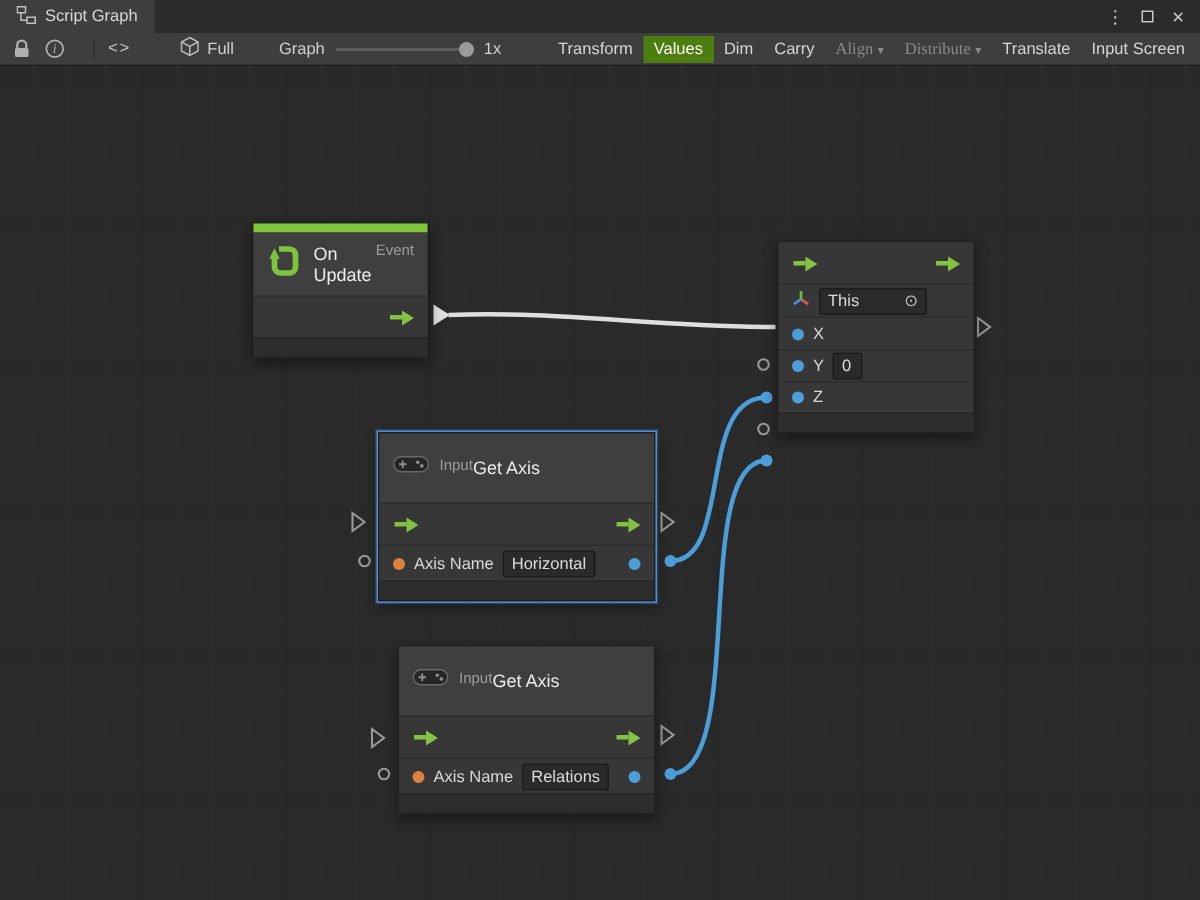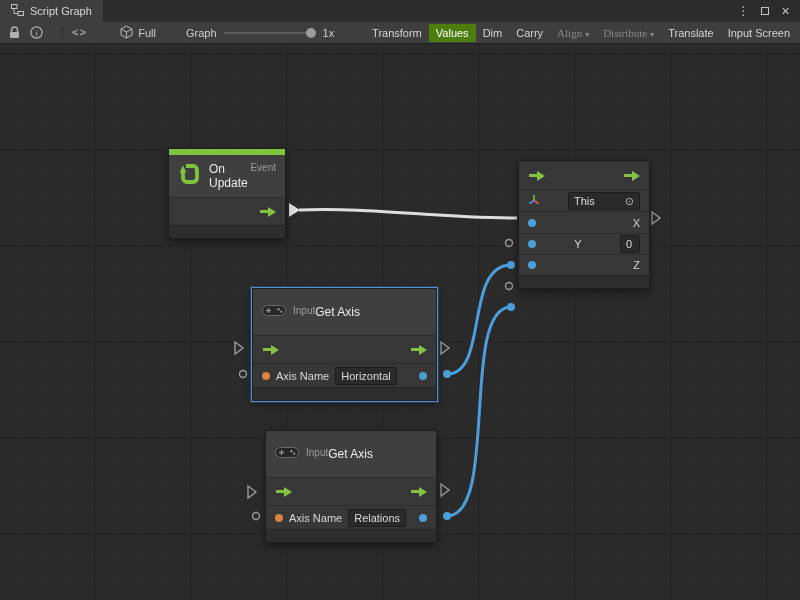--- a/index.html
+++ b/index.html
@@ -55,21 +55,21 @@
   
   .node { position:absolute; z-index:2; background:#373737; border:1px solid #1f1f1f;
     box-shadow:0 3px 8px rgba(0,0,0,0.45); color:#e6e6e6; }
   .node.selected { outline:1px solid #4c90d8; box-shadow:0 0 0 2px rgba(76,144,216,0.25), 0 3px 8px rgba(0,0,0,0.45); }
   .green-strip { height:6px; background:#7ec43c; }
   .node-header { display:flex; align-items:center; gap:7px; padding:0 9px; background:#3f3f3f; }
   .header-text { display:flex; flex-direction:row; justify-content:center; }
   .node-title { font-size:12px; color:#ececec; line-height:14px; }
   .node-subtitle, .node-category { font-size:10px; color:#9c9c9c; line-height:12px; }
   .node-row { display:flex; align-items:center; gap:6px; padding:0 9px;
-    background:#373737; border-top:1px solid #2d2d2d;justify-content:space-between; }
+    background:#373737; border-top:1px solid #2d2d2d; }
   .node-footer { height:13px; background:#2d2d2d; border-top:1px solid #262626; }
   .spacer { flex:1; }
   .row-label { font-size:11px; color:#d8d8d8; }
 
   .flow-arrow { position:relative; width:17px; height:12px; display:inline-block; flex:none; }
   .flow-arrow::before { content:""; position:absolute; left:1px; top:4.5px; width:8px; height:3px; background:#84c342; }
   .flow-arrow::after { content:""; position:absolute; left:9px; top:1px; width:0; height:0;
     border-left:8px solid #84c342; border-top:5px solid transparent; border-bottom:5px solid transparent; }
 
   .dot { width:8px; height:8px; border-radius:50%; flex:none; }

